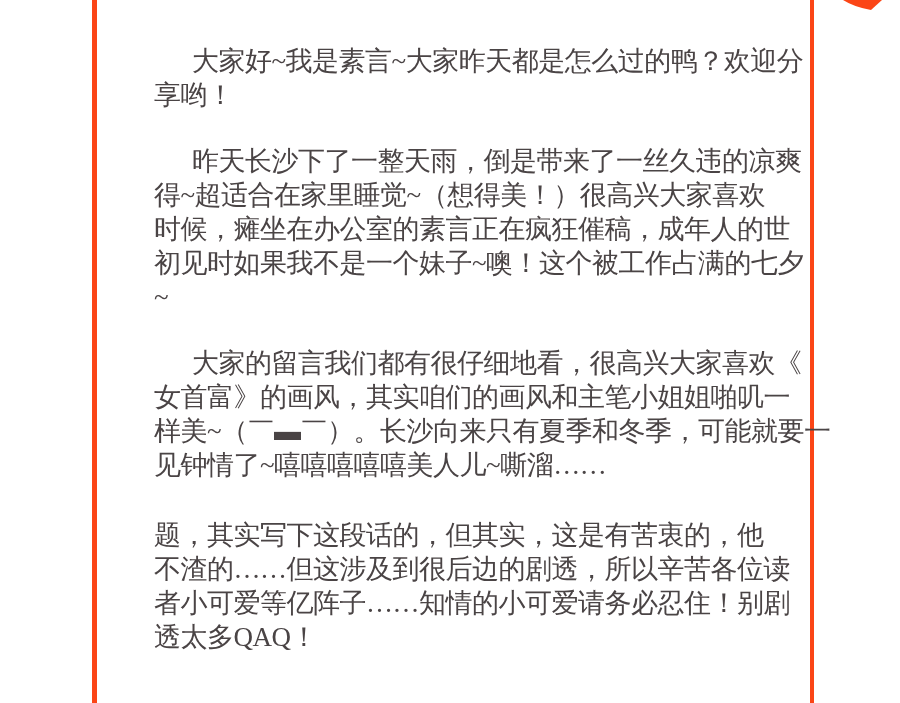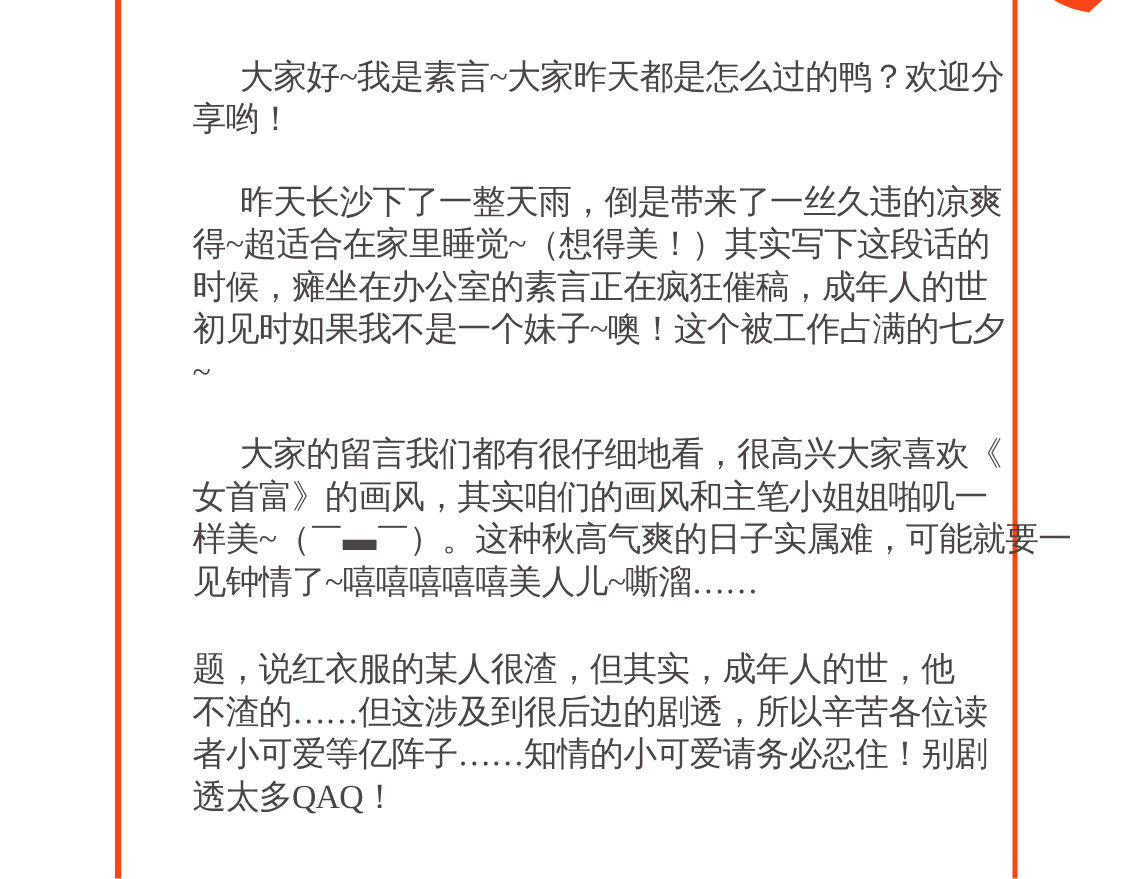--- a/index.html
+++ b/index.html
@@ -64,34 +64,34 @@
 
   <div class="content">
 
     <div class="paragraph">
       <div class="line first">大家好~我是素言~大家昨天都是怎么过的鸭？欢迎分</div>
       <div class="line">享哟！</div>
     </div>
 
     <div class="paragraph">
       <div class="line first">昨天长沙下了一整天雨，倒是带来了一丝久违的凉爽</div>
-      <div class="line">得~超适合在家里睡觉~（想得美！）其实写下这段话的</div>
+      <div class="line">得~超适合在家里睡觉~（想得美！）很高兴大家喜欢</div>
       <div class="line">时候，瘫坐在办公室的素言正在疯狂催稿，成年人的世</div>
       <div class="line">初见时如果我不是一个妹子~噢！这个被工作占满的七夕</div>
       <div class="line">~</div>
     </div>
 
     <div class="paragraph">
       <div class="line first">大家的留言我们都有很仔细地看，很高兴大家喜欢《</div>
       <div class="line">女首富》的画风，其实咱们的画风和主笔小姐姐啪叽一</div>
-      <div class="line">样美~（￣▬￣）。这种秋高气爽的日子实属难，可能就要一</div>
+      <div class="line">样美~（￣▬￣）。长沙向来只有夏季和冬季，可能就要一</div>
       <div class="line">见钟情了~嘻嘻嘻嘻嘻美人儿~嘶溜……</div>
     </div>
 
     <div class="paragraph last-gap">
-      <div class="line">题，说红衣服的某人很渣，但其实，成年人的世，他</div>
+      <div class="line">题，其实写下这段话的，但其实，这是有苦衷的，他</div>
       <div class="line">不渣的……但这涉及到很后边的剧透，所以辛苦各位读</div>
       <div class="line">者小可爱等亿阵子……知情的小可爱请务必忍住！别剧</div>
       <div class="line">透太多QAQ！</div>
     </div>
 
   </div>
 </div>
 
 </body></html>

